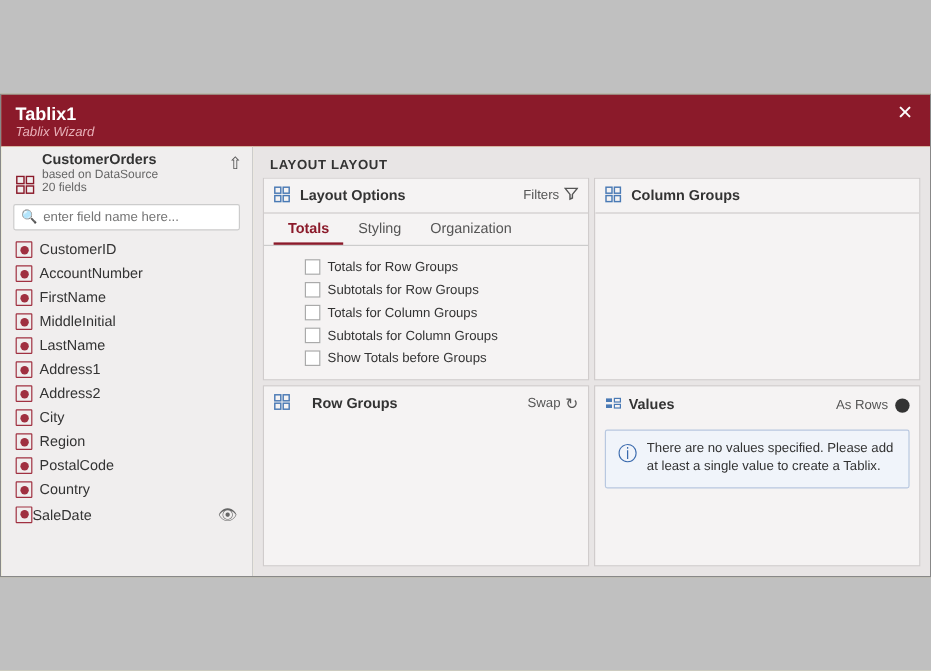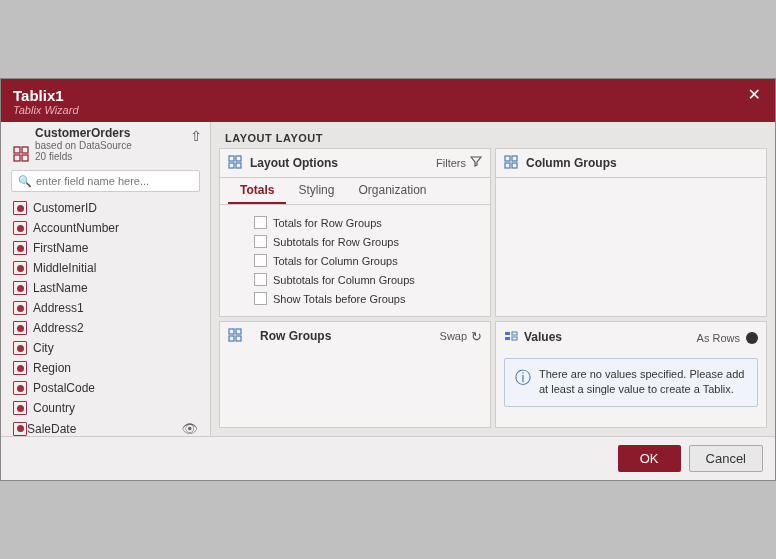--- a/index.html
+++ b/index.html
@@ -655,17 +655,13 @@
           <div class="info-box">
             <span class="info-icon">ⓘ</span>
             <span class="info-text">There are no values specified. Please add at least a single value to create a Tablix.</span>
           </div>
         </div>
 
       </div>
     </div>
   </div>
 
-  <div class="bottom-bar">
-    <button class="btn-ok">OK</button>
-    <button class="btn-cancel">Cancel</button>
-  </div>
 </div>
 
 </body></html>

